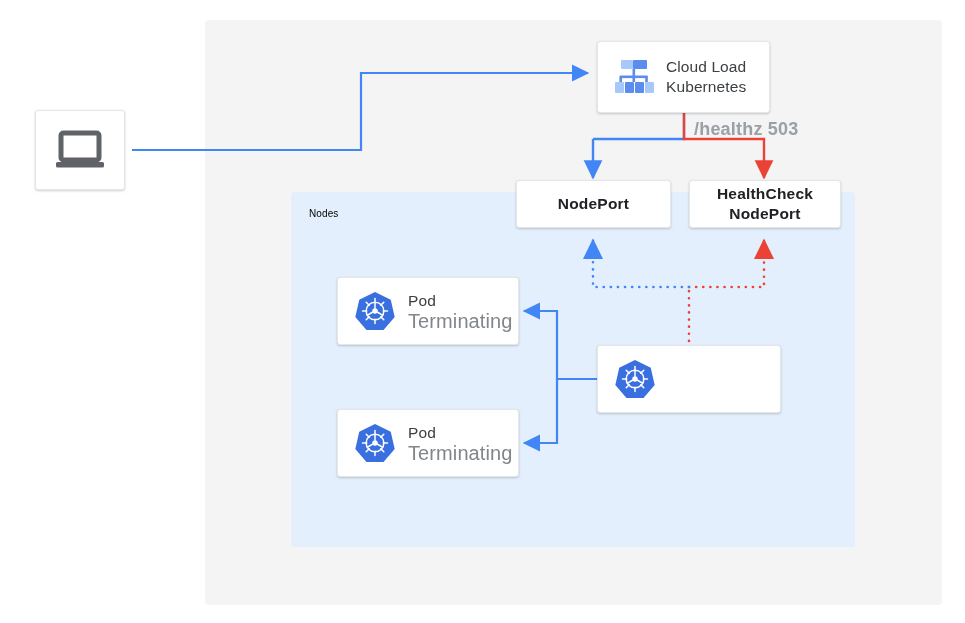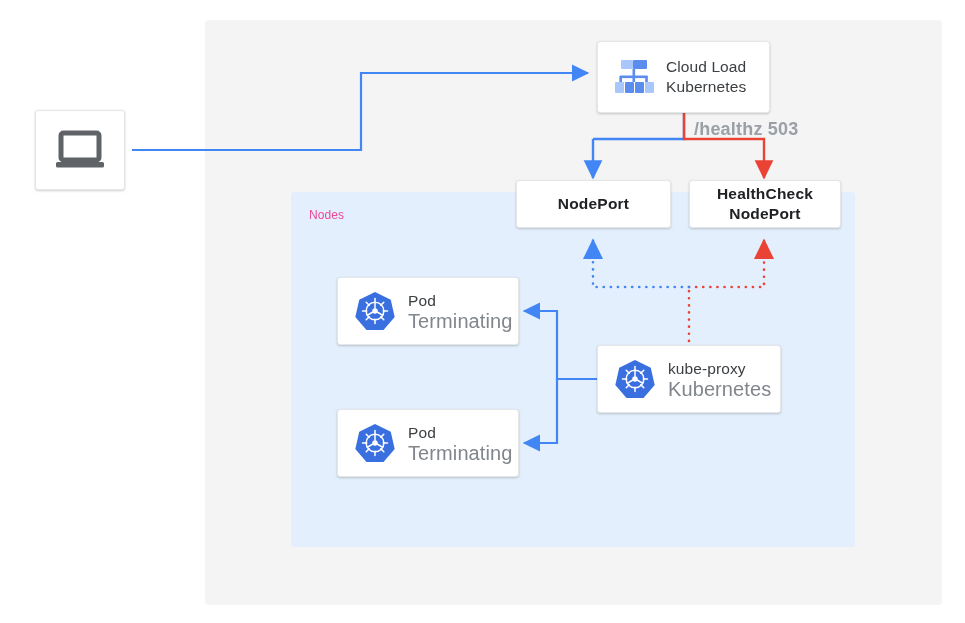--- a/index.html
+++ b/index.html
@@ -16,21 +16,21 @@
     width: 737px; height: 585px;
     background: #f4f4f4; border-radius: 4px;
   }
   .panel-nodes {
     position: absolute; left: 291px; top: 192px;
     width: 564px; height: 355px;
     background: #e3effc; border-radius: 4px;
   }
   .nodes-label {
     position: absolute; left: 309px; top: 208px;
-    font-size: 12px; color: #ec4899; letter-spacing: .1px;
+    font-size: 10px; color: #000000; letter-spacing: .1px;
   }
 
   .card {
     position: absolute;
     background: #ffffff;
     border: 1px solid #e4e6e8;
     border-radius: 3px;
     box-shadow: 0 1px 2px rgba(60,64,67,.18), 0 1px 3px rgba(60,64,67,.08);
     display: flex; align-items: center;
   }
@@ -195,19 +195,15 @@
           <line x1="18.6" y1="18.6" x2="23.2" y2="23.2"></line>
           <line x1="40.8" y1="40.8" x2="45.4" y2="45.4"></line>
           <line x1="45.4" y1="18.6" x2="40.8" y2="23.2"></line>
           <line x1="23.2" y1="40.8" x2="18.6" y2="45.4"></line>
           <line x1="32" y1="27.8" x2="32" y2="19.5"></line>
           <line x1="35.9" y1="33.9" x2="43.4" y2="38.4"></line>
           <line x1="28.1" y1="33.9" x2="20.6" y2="38.4"></line>
         </g>
       </svg>
     </span>
-    <span class="txtwrap" style="margin-left:10px;">
-      <span class="title-1">kube-proxy</span>
-      <span class="title-sub">Kubernetes</span>
-    </span>
   </div>
 
 </div>
 
 </body></html>

